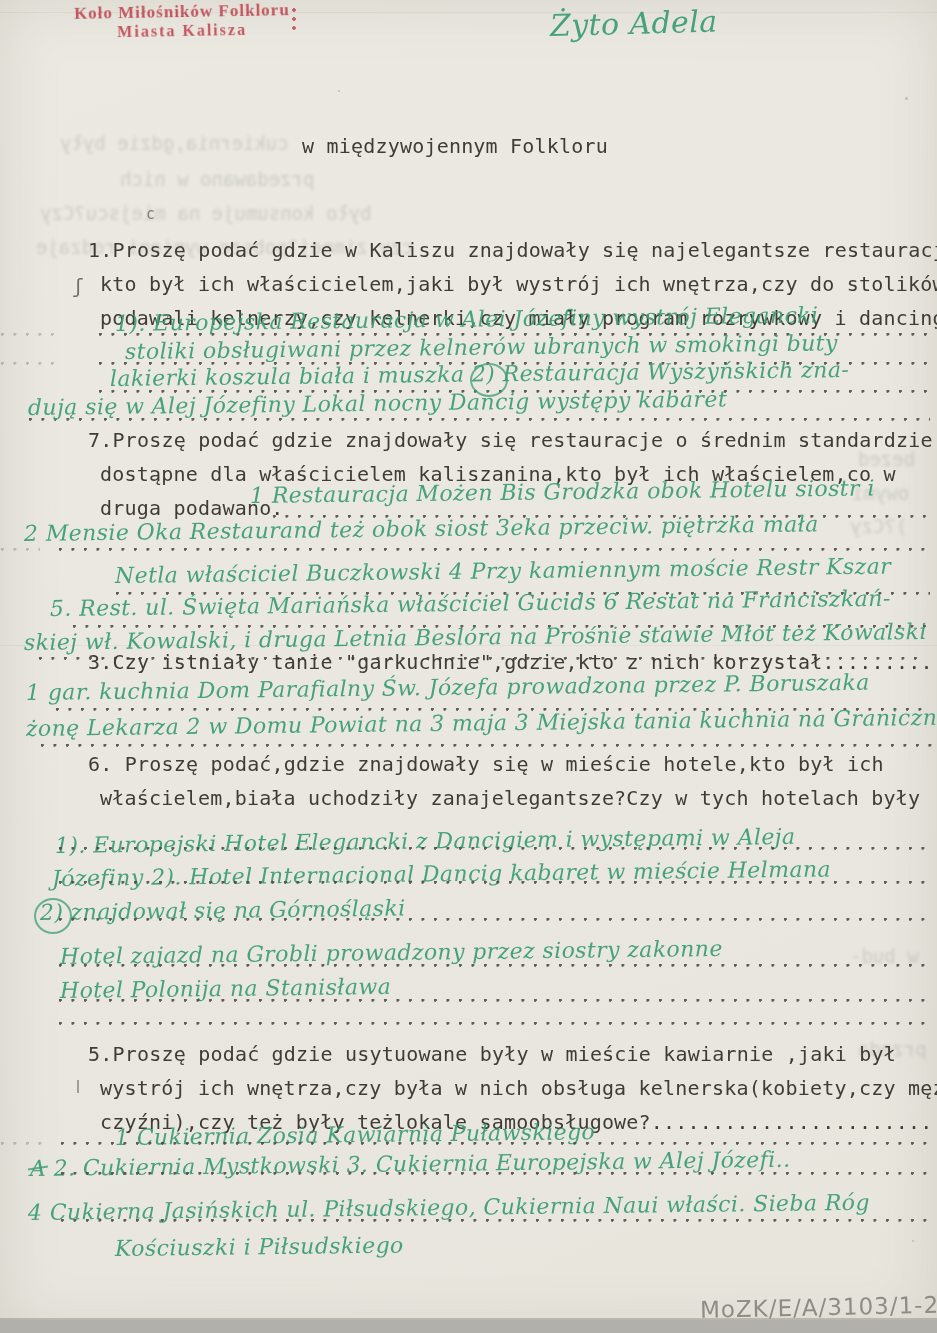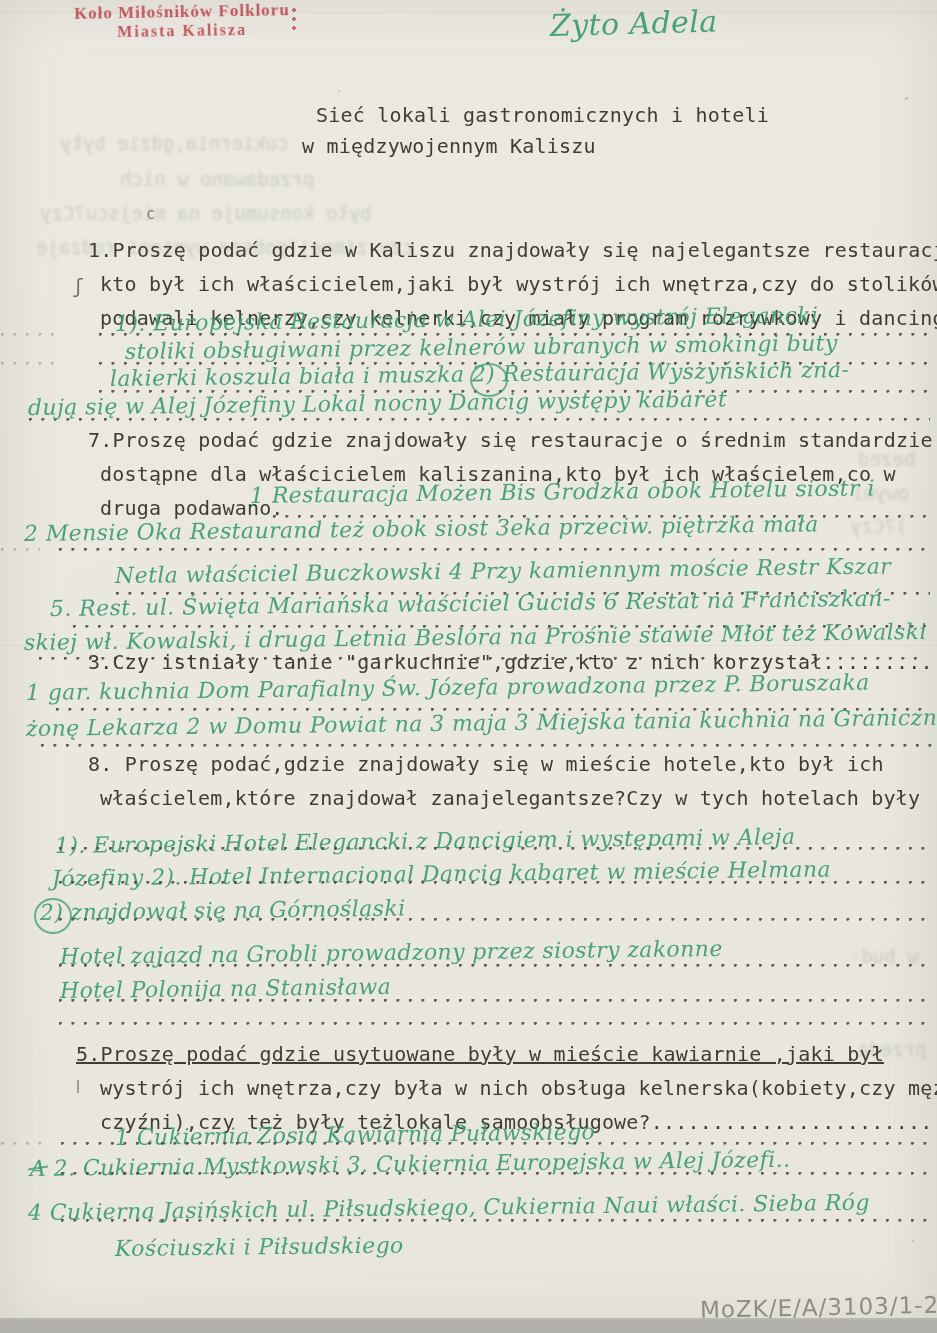--- a/index.html
+++ b/index.html
@@ -51,22 +51,21 @@
   <div class="bleed" style="left:858px;top:1038px;">przeda</div>
 
   <div class="stamp">
     <div class="s1">Koło Miłośników Folkloru</div>
     <div class="s2">Miasta Kalisza</div>
   </div>
   <div class="redmark"></div>
 
   <div class="hand big" style="left:550px;top:8px;transform:rotate(-1.5deg);">Żyto Adela</div>
 
-  <div class="typed" style="left:316px;top:103px;">Sieć lokali gastronomicznych i hoteli</div>
-  <div class="typed" style="left:302px;top:134px;">w międzywojennym Kaliszu</div>
+  <div class="typed" style="left:302px;top:134px;">w międzywojennym Folkloru</div>
 
   <div class="typed" style="left:146px;top:205px;font-size:15px;opacity:.6;">c</div>
   <div class="typed" style="left:72px;top:274px;opacity:.7;">ʃ</div>
   <div class="tick" style="left:77px;top:1080px;"></div>
 
   <div class="typed" style="left:88px;top:238px;">1.Proszę podać gdzie w Kaliszu znajdowały się najelegantsze restauracje</div>
   <div class="typed" style="left:100px;top:272px;">kto był ich właścicielem,jaki był wystrój ich wnętrza,czy do stolików</div>
   <div class="typed" style="left:100px;top:306px;">podawali kelnerzy,czy kelnerki,czy miały program rozrywkowy i dancing</div>
 
   <div class="dots" style="left:98px;top:332px;width:832px;"></div>
@@ -102,42 +101,42 @@
   <div class="hand" style="left:24px;top:630px;">skiej wł. Kowalski, i druga Letnia Beslóra na Prośnie stawie Młot też Kowalski</div>
   <div class="dots" style="left:38px;top:656px;width:884px;"></div>
 
   <div class="typed" style="left:88px;top:650px;">3.Czy istniały tanie "garkuchnie",gdzie,kto z nich korzystał...........</div>
 
   <div class="hand" style="left:26px;top:680px;">1 gar. kuchnia Dom Parafialny Św. Józefa prowadzona przez P. Boruszaka</div>
   <div class="dots" style="left:55px;top:707px;width:875px;"></div>
   <div class="hand" style="left:26px;top:716px;">żonę Lekarza 2 w Domu Powiat na 3 maja 3 Miejska tania kuchnia na Granicznej</div>
   <div class="dots" style="left:40px;top:743px;width:892px;"></div>
 
-  <div class="typed" style="left:88px;top:752px;">8. Proszę podać,gdzie znajdowały się w mieście hotele,kto był ich</div>
-  <div class="typed" style="left:100px;top:786px;">właścielem,które znajdował zanajelegantsze?Czy w tych hotelach były</div>
+  <div class="typed" style="left:88px;top:752px;">6. Proszę podać,gdzie znajdowały się w mieście hotele,kto był ich</div>
+  <div class="typed" style="left:100px;top:786px;">właścielem,biała uchodziły zanajelegantsze?Czy w tych hotelach były</div>
 
   <div class="hand" style="left:55px;top:833px;">1). Europejski Hotel Elegancki z Dancigiem i występami w Aleja</div>
   <div class="dots" style="left:58px;top:846px;width:872px;"></div>
 
   <div class="hand" style="left:52px;top:866px;">Józefiny 2). Hotel Internacional Dancig kabaret w mieście Helmana</div>
   <div class="dots" style="left:58px;top:880px;width:872px;"></div>
 
   <div class="hand" style="left:40px;top:900px;">2) znajdował się na Górnośląski</div>
   <div class="circle" style="left:34px;top:898px;width:34px;height:32px;"></div>
   <div class="dots" style="left:58px;top:917px;width:872px;"></div>
 
   <div class="hand" style="left:60px;top:944px;">Hotel zajazd na Grobli prowadzony przez siostry zakonne</div>
   <div class="dots" style="left:58px;top:963px;width:872px;"></div>
 
   <div class="hand" style="left:60px;top:978px;">Hotel Polonija na Stanisława</div>
   <div class="dots" style="left:58px;top:998px;width:872px;"></div>
 
   <div class="dots" style="left:58px;top:1021px;width:872px;"></div>
 
-  <div class="typed" style="left:76px;top:1042px;text-decoration:underline;">5.Proszę podać gdzie usytuowane były w mieście kawiarnie ,jaki był</div>
+  <div class="typed" style="left:88px;top:1042px;">5.Proszę podać gdzie usytuowane były w mieście kawiarnie ,jaki był</div>
   <div class="typed" style="left:100px;top:1076px;">wystrój ich wnętrza,czy była w nich obsługa kelnerska(kobiety,czy męż-</div>
   <div class="typed" style="left:100px;top:1110px;">czyźni),czy też były teżlokale samoobsługowe?........................</div>
 
   <div class="hand" style="left:115px;top:1125px;">1 Cukiernia Zosia Kawiarnia Puławskiego</div>
   <div class="dots" style="left:60px;top:1141px;width:870px;"></div>
   <div class="dots faint" style="left:0;top:1141px;width:42px;"></div>
 
   <div class="hand" style="left:30px;top:1156px;">A 2. Cukiernia Mystkowski 3. Cukiernia Europejska w Alej Józefi..</div>
   <div class="strike" style="left:28px;top:1167px;width:20px;"></div>
   <div class="dots" style="left:60px;top:1171px;width:870px;"></div>

